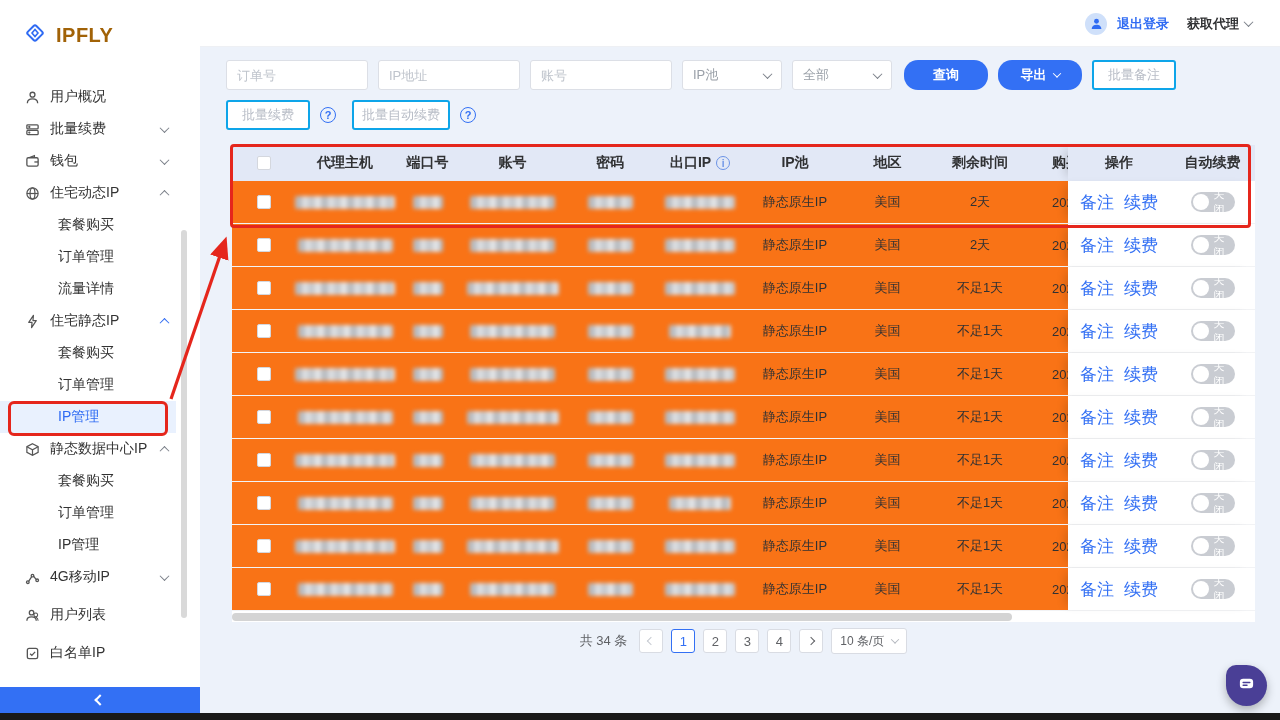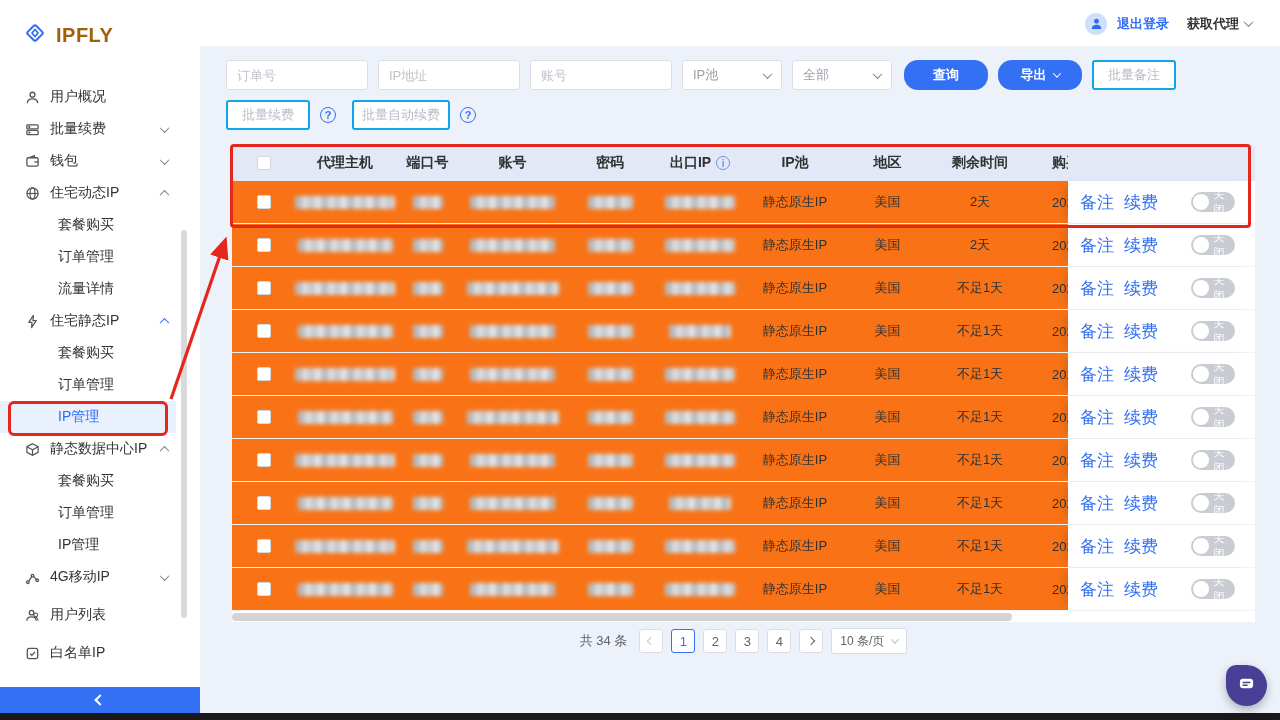--- a/index.html
+++ b/index.html
@@ -296,20 +296,24 @@
         <div class="cell c-pass">密码</div>
         <div class="cell c-exit">
           <span>出口IP</span>
           <i class="info-i">i</i>
         </div>
         <div class="cell c-pool">IP池</div>
         <div class="cell c-region">地区</div>
         <div class="cell c-remain">剩余时间</div>
         <div class="cell c-buy">购买</div>
       </div>
+      <div class="fixedcells">
+        <div class="cell c-ops">操作</div>
+        <div class="cell c-auto">自动续费</div>
+      </div>
     </div>
     <div id="tbody">
     <div class="trow">
       <div class="scrollcells">
         <div class="cell c-cb">
               <span class="checkbox"></span>
             </div>
         <div class="cell c-host">
               <span class="blur b-host"></span>
             </div>

